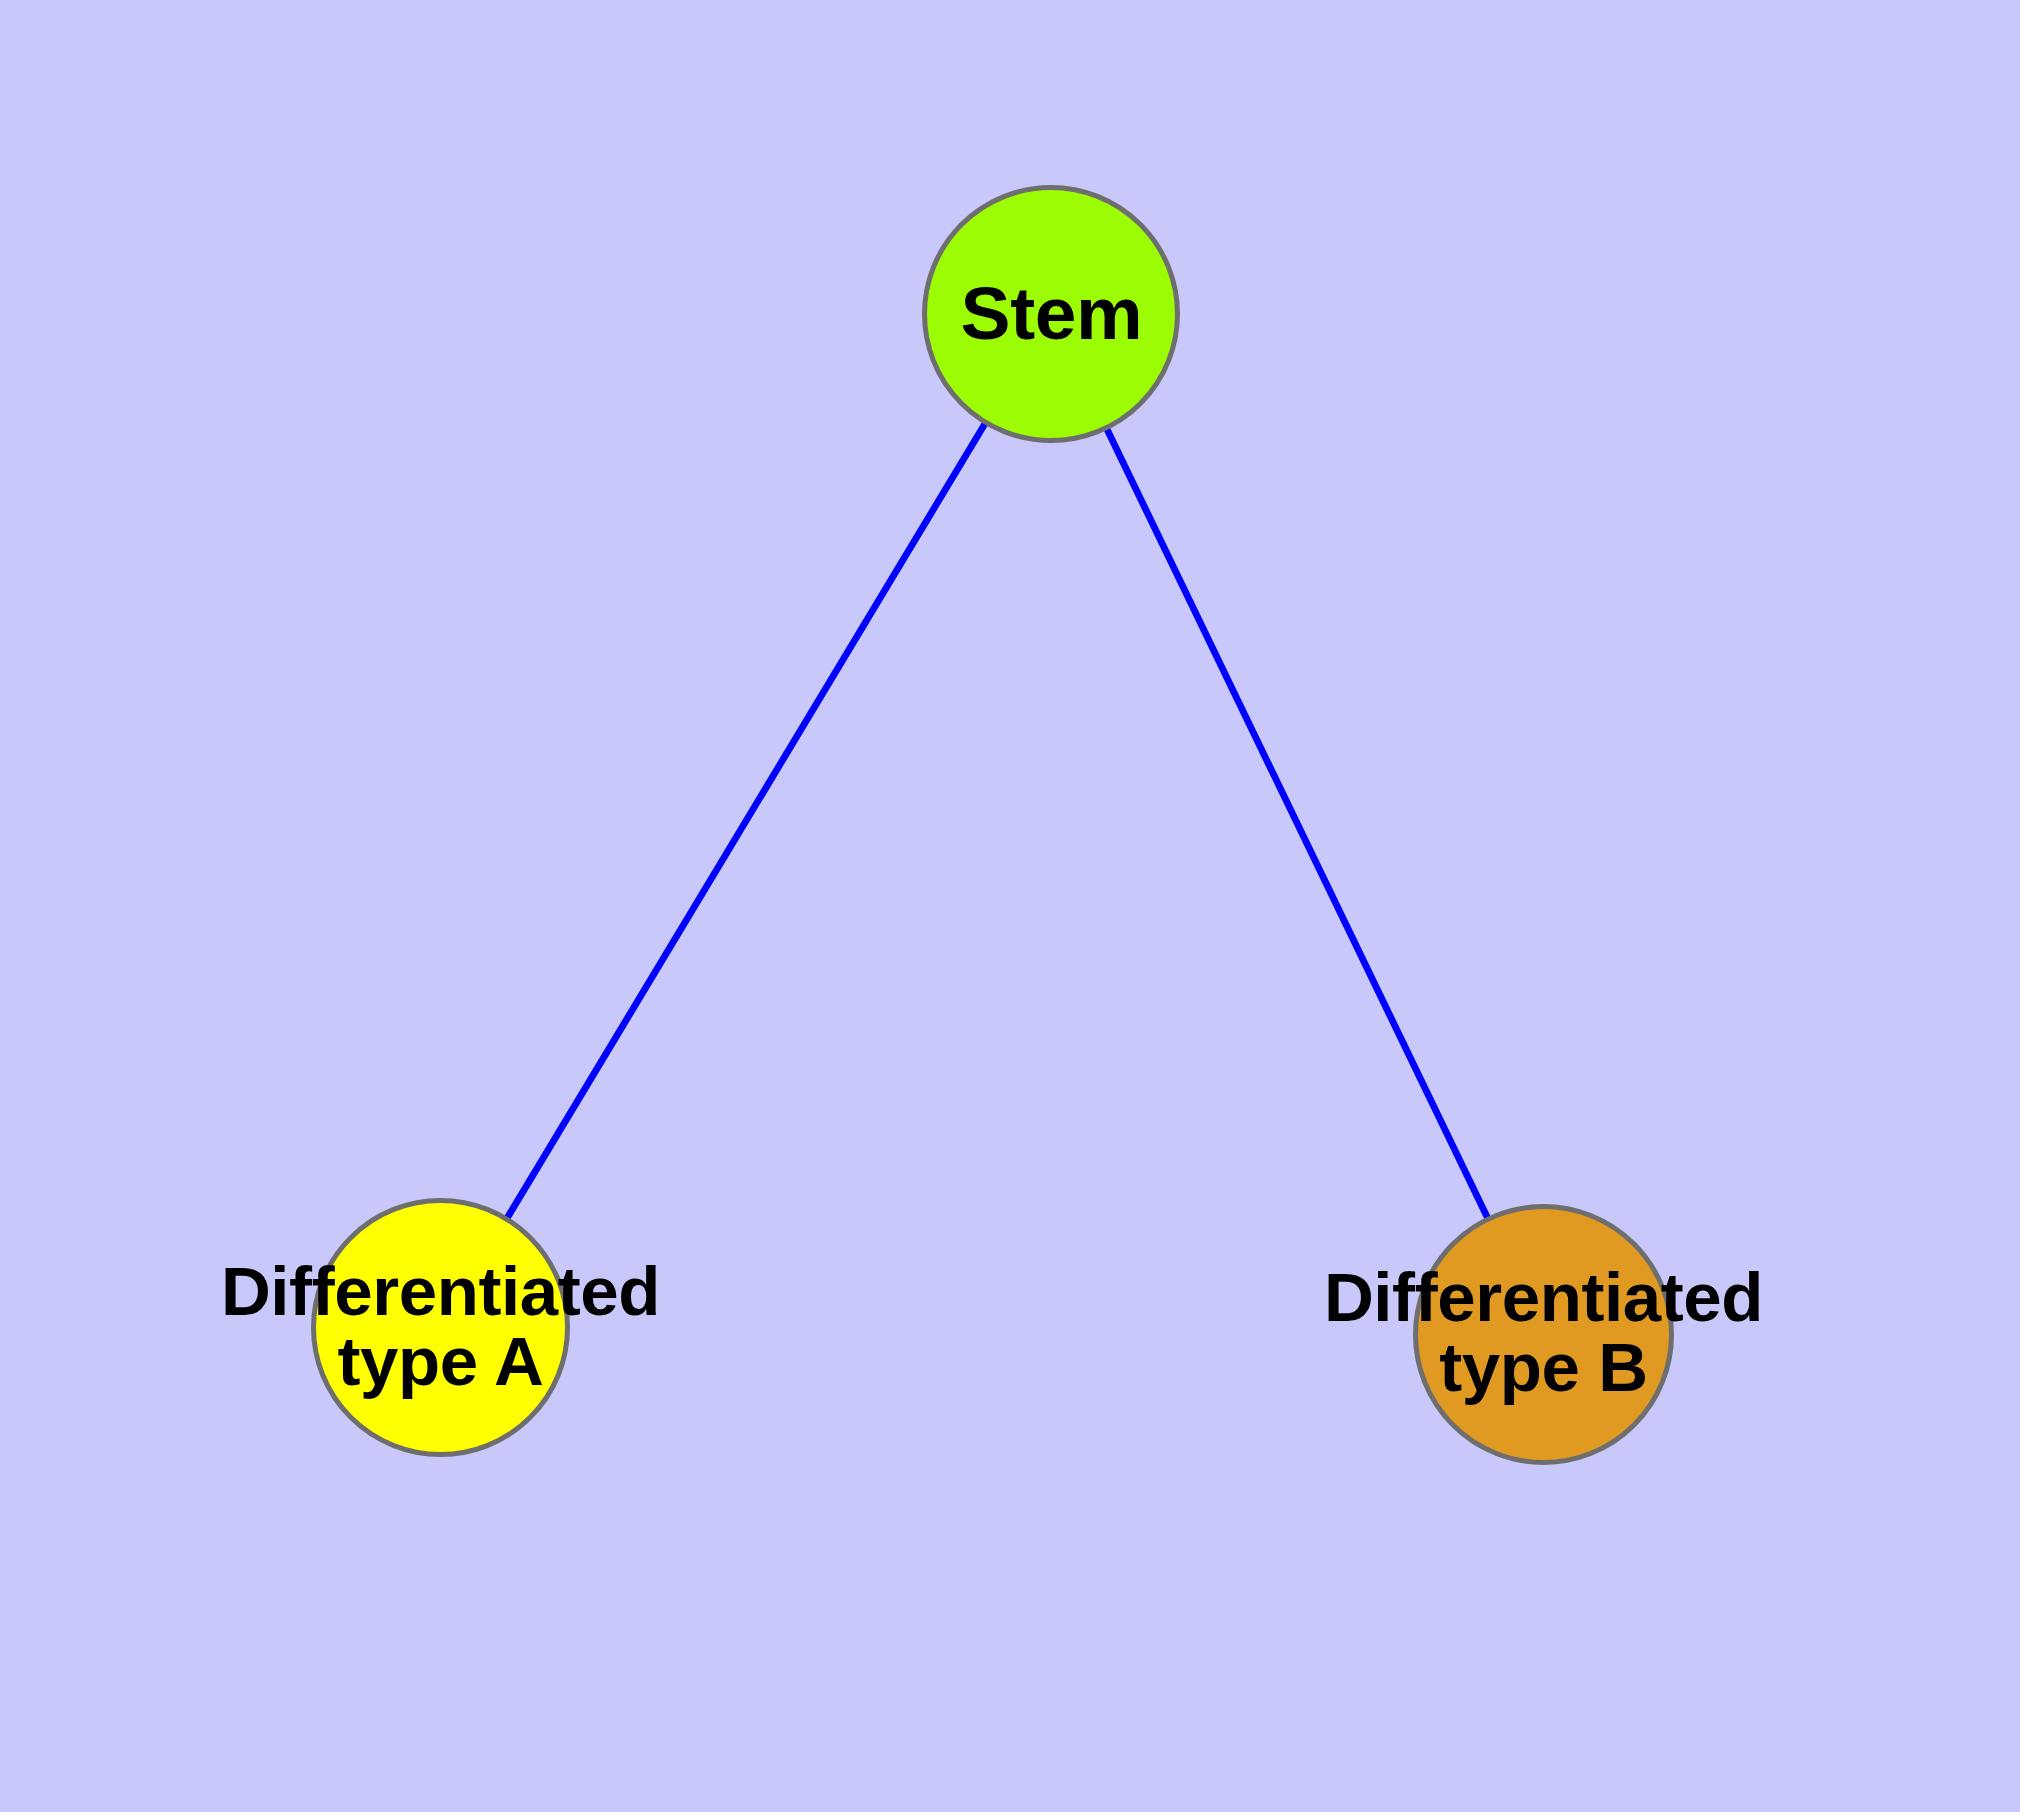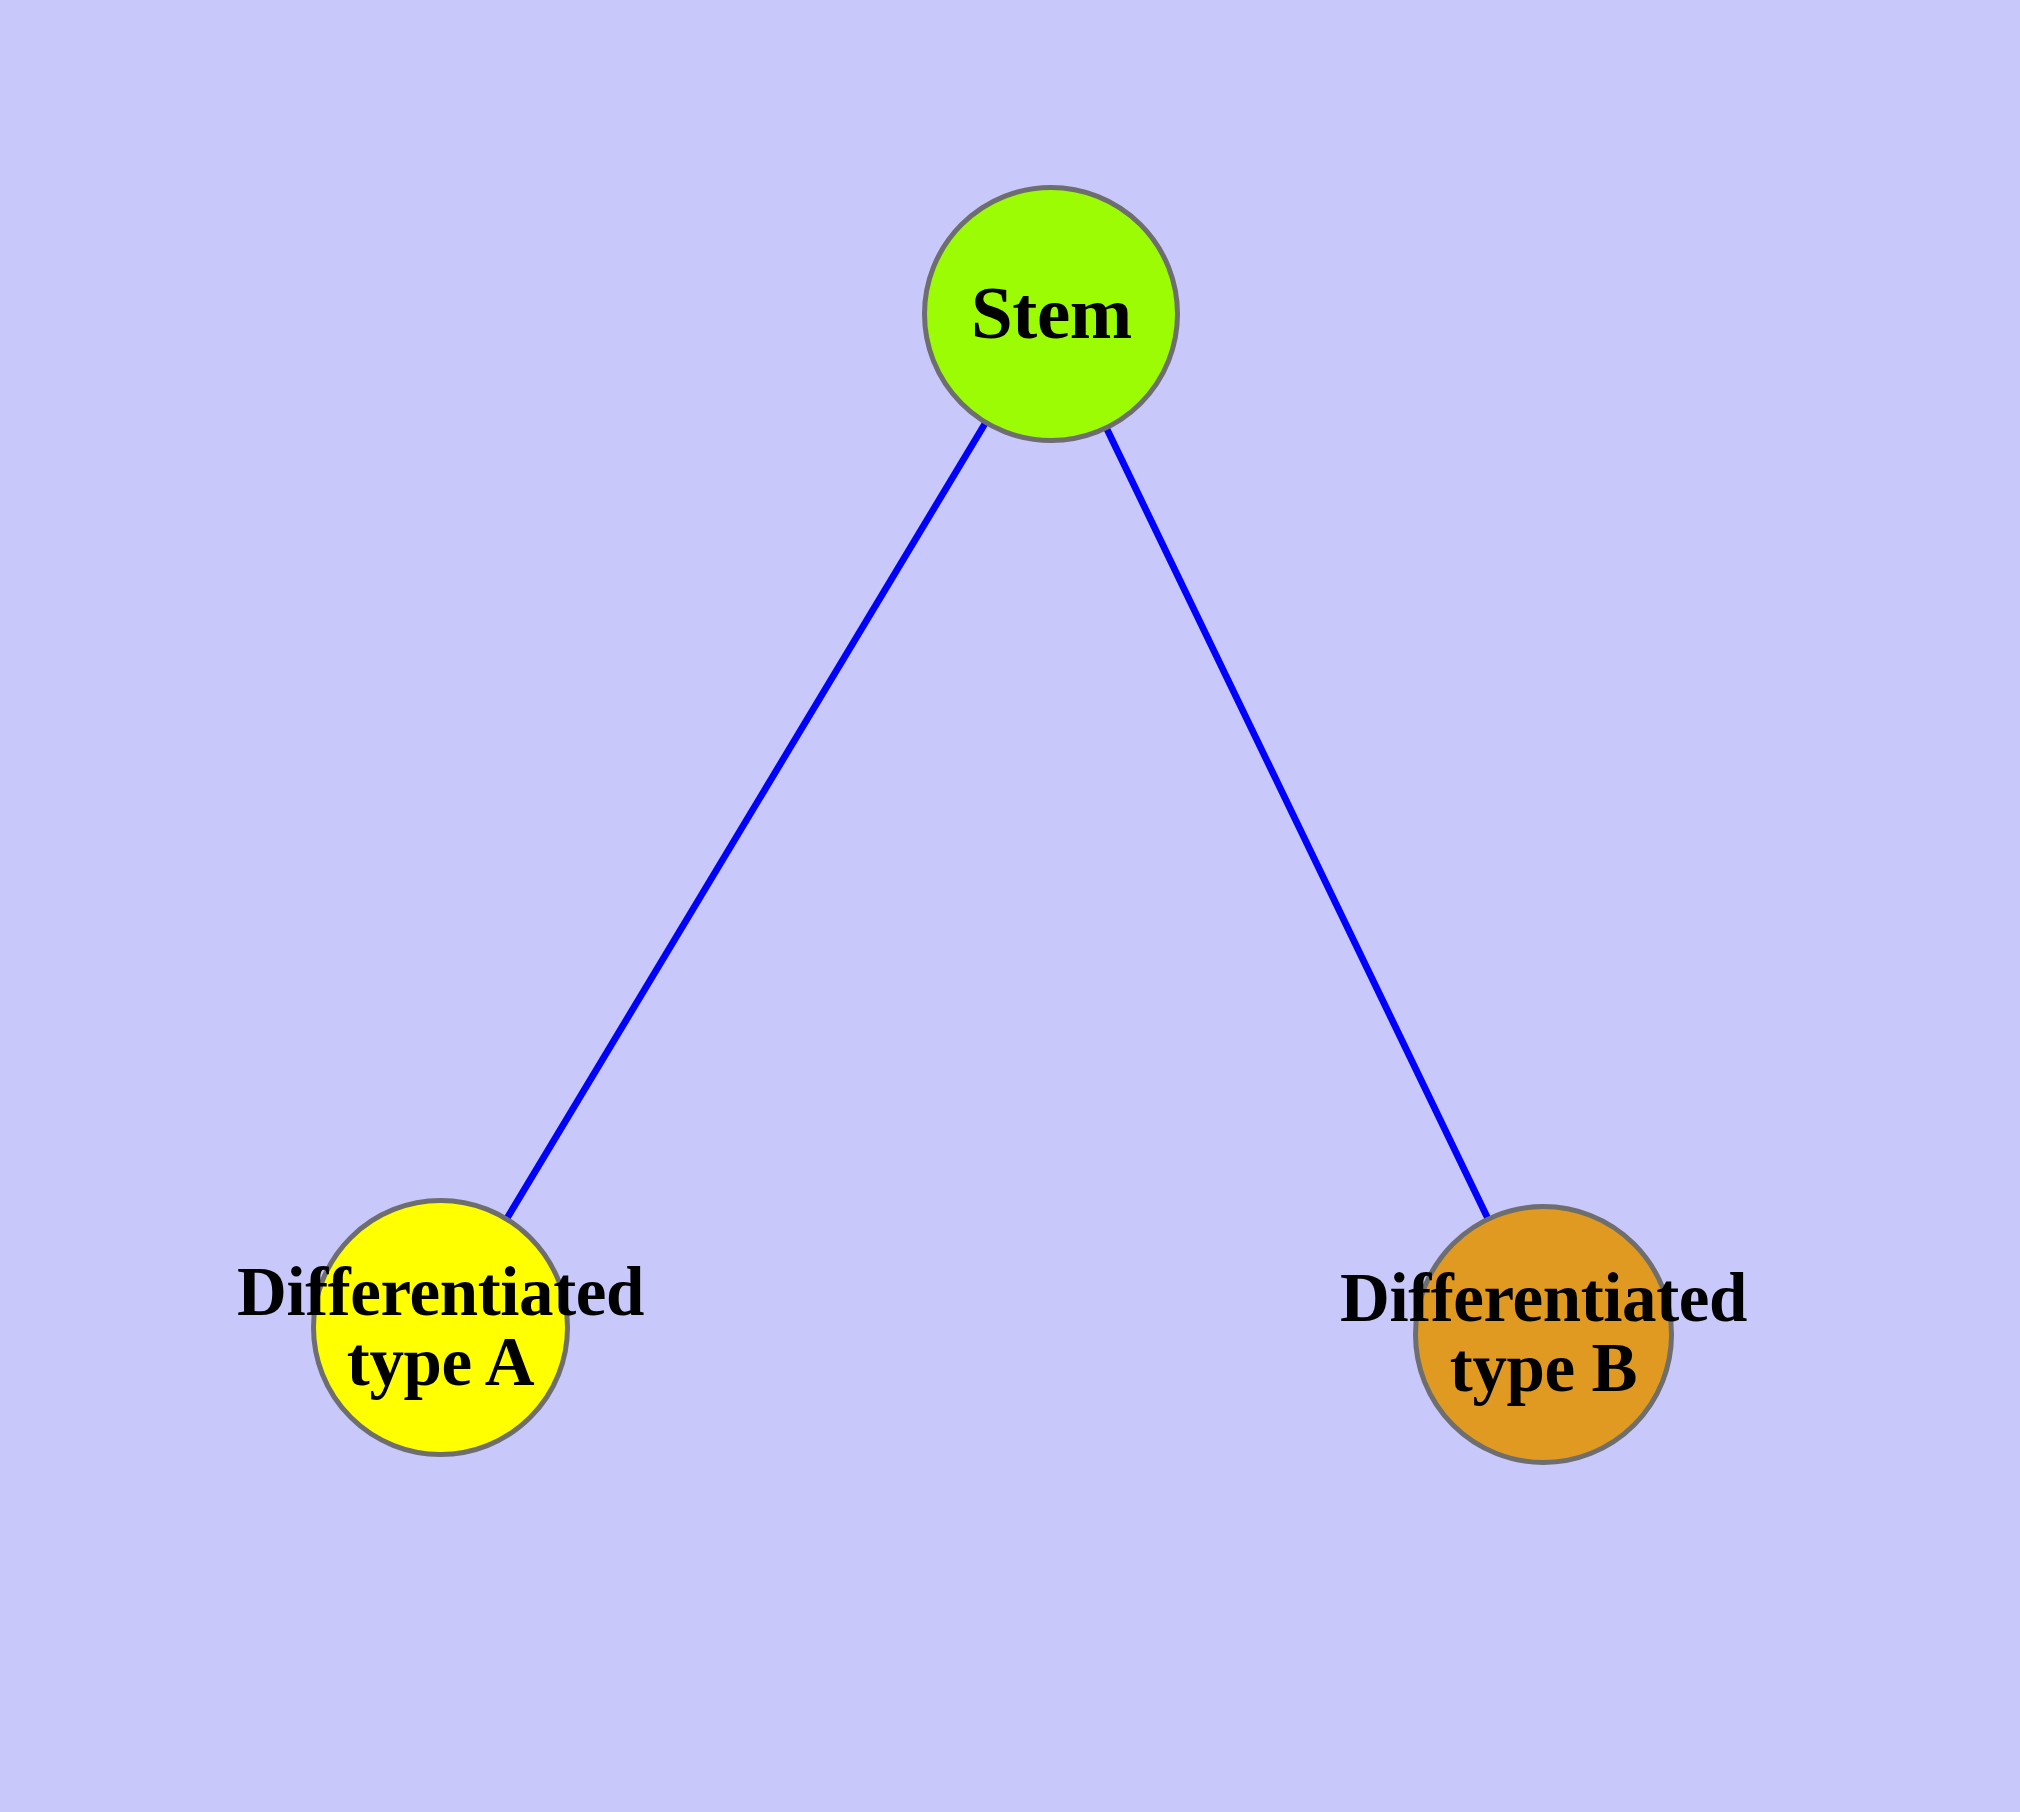--- a/index.html
+++ b/index.html
@@ -6,21 +6,21 @@
     margin: 0;
     padding: 0;
     background: #c8c8fa;
   }
   #canvas {
     position: relative;
     width: 2021px;
     height: 1812px;
     background: #c8c8fa;
     overflow: hidden;
-    font-family: Liberation Serif, serif;
+    font-family: Liberation Sans, sans-serif;
   }
   #edge-layer {
     position: absolute;
     left: 0;
     top: 0;
     width: 2021px;
     height: 1812px;
     z-index: 1;
   }
   #node-layer {

